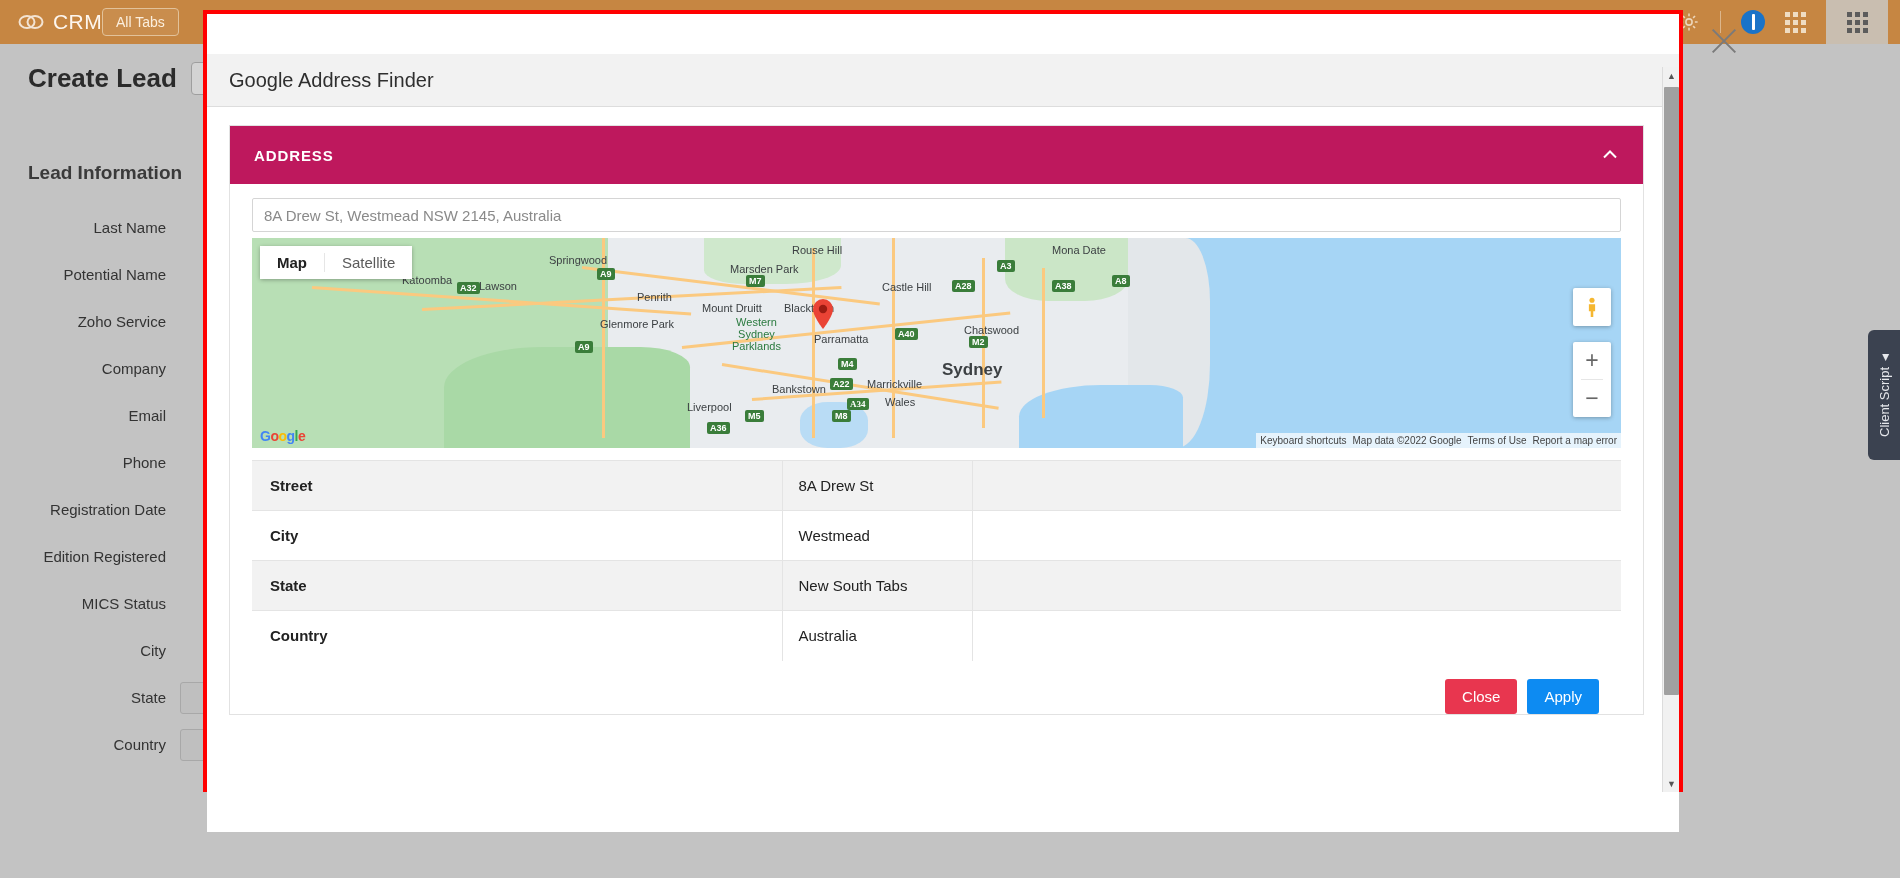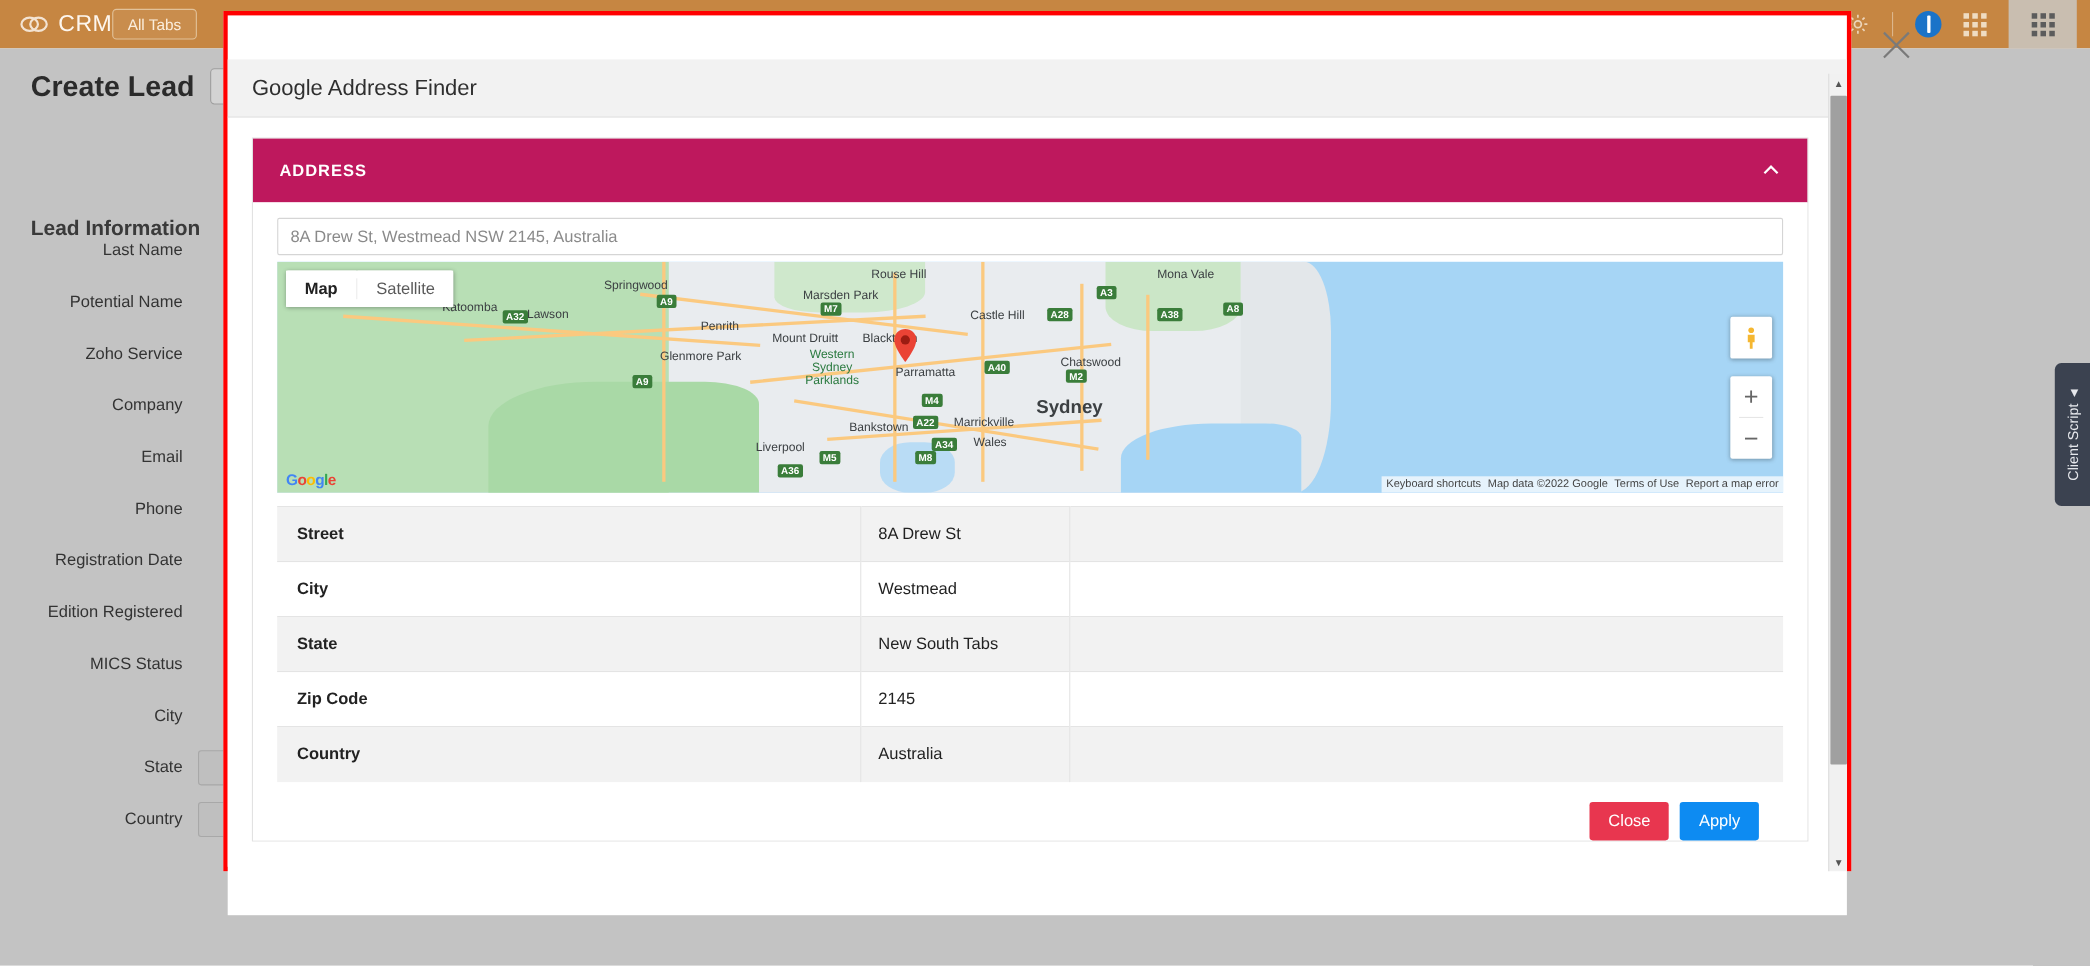--- a/index.html
+++ b/index.html
@@ -43,21 +43,21 @@
 
   .crm-body { position: absolute; left: 0; top: 44px; width: 1900px; height: 834px; background: #c3c3c3; }
   .crm-page-head { display: flex; align-items: center; padding: 18px 0 0 28px; gap: 14px; }
   .crm-page-title { font-size: 26px; font-weight: bold; color: #2b2b2b; }
   .crm-status-pill {
     border: 1px solid #9e9e9e; border-radius: 4px; padding: 7px 12px;
     font-size: 15px; color: #3d3d3d; background: rgba(255,255,255,.28);
   }
   .crm-section-title {
     position: absolute; left: 28px; top: 118px; font-size: 19px;
-    font-weight: bold; color: #3a3a3a; margin-top: 36px;
+    font-weight: bold; color: #3a3a3a;
   }
   .crm-fields { position: absolute; left: 0; top: 160px; width: 600px; }
   .crm-field-row { display: flex; align-items: center; height: 47px; }
   .crm-field-label {
     width: 180px; text-align: right; font-size: 15px; color: #333;
     padding-right: 14px; white-space: nowrap;
   }
   .crm-field-input {
     width: 400px; height: 32px; border: 1px solid #a8a8a8; border-radius: 3px;
     background: #bfbfbf;
@@ -414,21 +414,21 @@
                 <div class="map-label" style="left: 227px; top: 42px;">Lawson</div>
                 <div class="map-label" style="left: 297px; top: 16px;">Springwood</div>
                 <div class="map-label" style="left: 385px; top: 53px;">Penrith</div>
                 <div class="map-label" style="left: 348px; top: 80px;">Glenmore Park</div>
                 <div class="map-label" style="left: 450px; top: 64px;">Mount Druitt</div>
                 <div class="map-label" style="left: 532px; top: 64px;">Blacktown</div>
                 <div class="map-label" style="left: 478px; top: 25px;">Marsden Park</div>
                 <div class="map-label" style="left: 540px; top: 6px;">Rouse Hill</div>
                 <div class="map-label" style="left: 630px; top: 43px;">Castle Hill</div>
                 <div class="map-label" style="left: 712px; top: 86px;">Chatswood</div>
-                <div class="map-label" style="left: 800px; top: 6px;">Mona Vale</div>
+                <div class="map-label" style="left: 800px; top: 6px;">Mona Date</div>
                 <div class="map-label" style="left: 562px; top: 95px;">Parramatta</div>
                 <div class="map-label" style="left: 520px; top: 145px;">Bankstown</div>
                 <div class="map-label" style="left: 435px; top: 163px;">Liverpool</div>
                 <div class="map-label" style="left: 615px; top: 140px;">Marrickville</div>
                 <div class="map-label" style="left: 633px; top: 158px;">Wales</div>
                 <div class="map-label big" style="left: 690px; top: 122px;">Sydney</div>
                 <div class="map-label park" style="left: 480px; top: 78px; white-space: pre;">Western
 Sydney
 Parklands</div>
               </div>
@@ -438,21 +438,21 @@
                 <div class="hwy-badge" style="left: 323px; top: 103px;">A9</div>
                 <div class="hwy-badge" style="left: 494px; top: 37px;">M7</div>
                 <div class="hwy-badge" style="left: 700px; top: 42px;">A28</div>
                 <div class="hwy-badge" style="left: 745px; top: 22px;">A3</div>
                 <div class="hwy-badge" style="left: 800px; top: 42px;">A38</div>
                 <div class="hwy-badge" style="left: 860px; top: 37px;">A8</div>
                 <div class="hwy-badge" style="left: 643px; top: 90px;">A40</div>
                 <div class="hwy-badge" style="left: 717px; top: 98px;">M2</div>
                 <div class="hwy-badge" style="left: 578px; top: 140px;">A22</div>
                 <div class="hwy-badge" style="left: 586px; top: 120px;">M4</div>
-                <div class="hwy-badge" style="left: 595px; top: 160px;">A34</div>
+                <div class="hwy-badge" style="left: 595px; top: 160px; font-family: Liberation Serif, serif;">A34</div>
                 <div class="hwy-badge" style="left: 493px; top: 172px;">M5</div>
                 <div class="hwy-badge" style="left: 580px; top: 172px;">M8</div>
                 <div class="hwy-badge" style="left: 455px; top: 184px;">A36</div>
               </div>
 
             <svg class="map-marker" style="left:560px; top:60px;" viewBox="0 0 22 32">
               <path d="M11 31C11 31 21 18.5 21 11A10 10 0 0 0 1 11C1 18.5 11 31 11 31Z" fill="#ea4335"></path>
               <circle cx="11" cy="11" r="4.2" fill="#9c1c12"></circle>
             </svg>
 
@@ -499,25 +499,20 @@
               <td class="k">City</td>
               <td class="v">Westmead</td>
               <td class="rest"></td>
             </tr>
             <tr>
               <td class="k">State</td>
               <td class="v">New South Tabs</td>
               <td class="rest"></td>
             </tr>
             <tr>
-              <td class="k">Zip Code</td>
-              <td class="v">2145</td>
-              <td class="rest"></td>
-            </tr>
-            <tr>
               <td class="k">Country</td>
               <td class="v">Australia</td>
               <td class="rest"></td>
             </tr>
           </tbody>
             </table>
 
           <div class="modal-footer">
             <button class="btn btn-close">Close</button>
             <button class="btn btn-apply">Apply</button>

